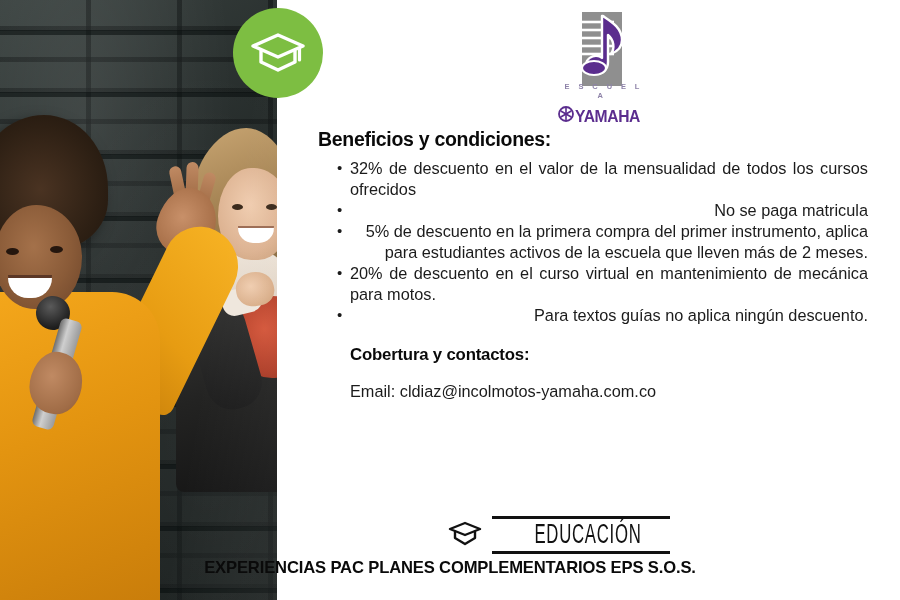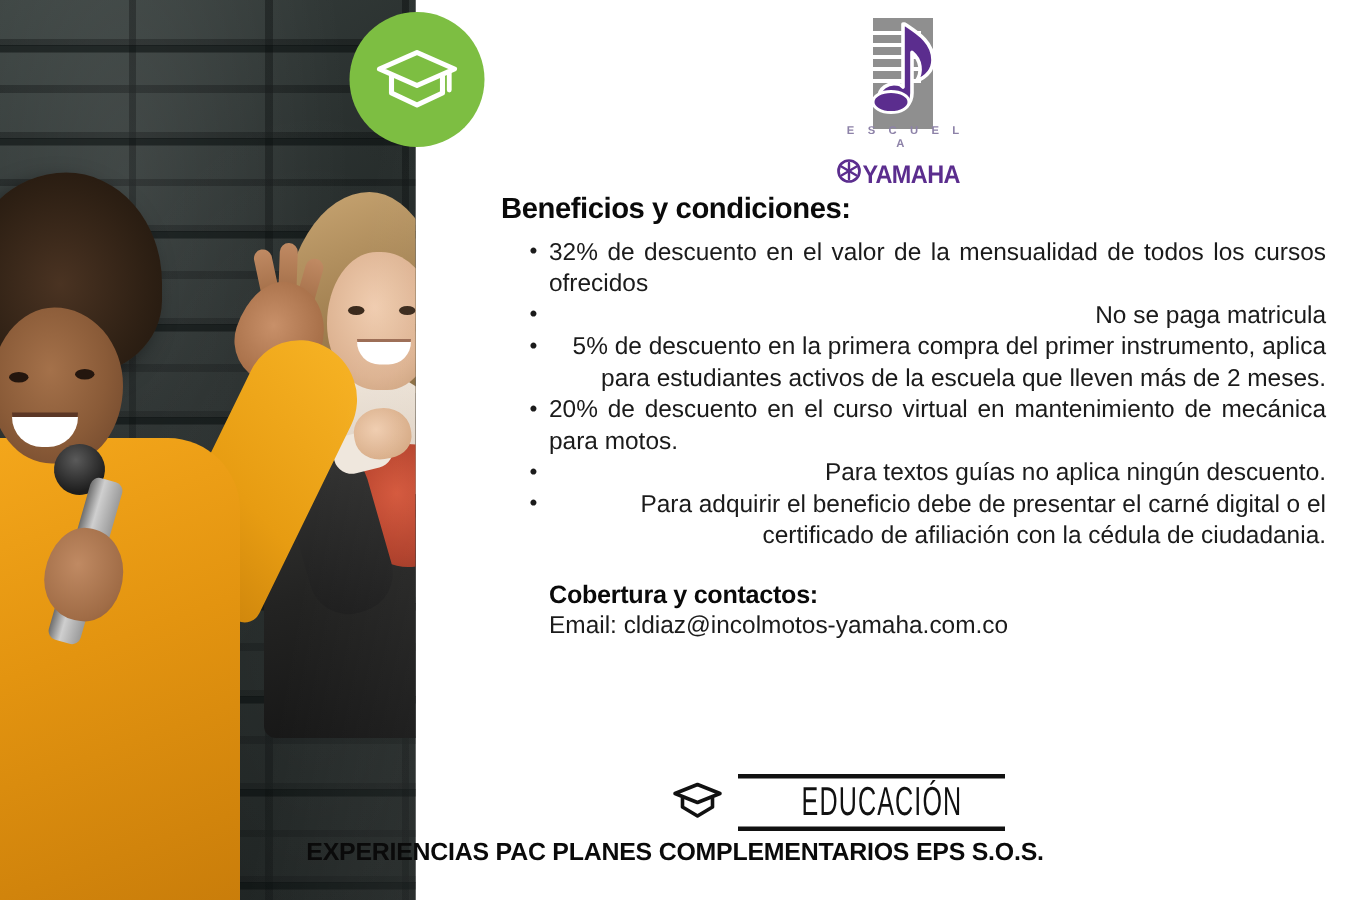--- a/index.html
+++ b/index.html
@@ -375,21 +375,21 @@
     color: #5b2d8e;
     letter-spacing: -0.4px;
     transform: scaleX(.92);
     transform-origin: left center;
     line-height: 1;
   }
 
   
   .content {
     position: absolute;
-    left: 334px;
+    left: 318px;
     top: 128px;
     width: 552px;
   }
   .h-benefits {
     font-size: 19.5px;
     font-weight: 700;
     color: #0a0a0a;
     letter-spacing: -0.3px;
     margin: 0 0 7px 0;
   }
@@ -416,21 +416,21 @@
     font-size: 15px;
     color: #1b1b1b;
   }
   ul.benefits li.nojust { text-align: right; }
 
   .h-contact {
     font-size: 16.8px;
     font-weight: 700;
     color: #0a0a0a;
     letter-spacing: -0.2px;
-    margin: 19px 0 0 32px;
+    margin: 19px 0 16px 32px;
   }
   .contact-line {
     font-size: 16.3px;
     line-height: 21px;
     color: #1b1b1b;
     margin-left: 32px;
   }
 
   
   .edu-block {
@@ -586,21 +586,20 @@
 
   <div class="content">
     <div class="h-benefits">Beneficios y condiciones:</div>
 
     <ul class="benefits">
       <li>32% de descuento en el valor de la mensualidad de todos los cursos ofrecidos</li>
       <li class="nojust">No se paga matricula</li>
       <li class="nojust">5% de descuento en la primera compra del primer instrumento, aplica para estudiantes activos de la escuela que lleven más de 2 meses.</li>
       <li>20% de descuento en el curso virtual en mantenimiento de mecánica para motos.</li>
       <li class="nojust">Para textos guías no aplica ningún descuento.</li>
-      <li class="nojust">Para adquirir el beneficio debe de presentar el carné digital o el certificado de afiliación con la cédula de ciudadania.</li>
     </ul>
 
     <div class="h-contact">Cobertura y contactos:</div>
     <div class="contact-line">Email: cldiaz@incolmotos-yamaha.com.co</div>
   </div>
 
   <div class="edu-block">
     <span class="edu-cap">
       <svg width="34" height="28" viewBox="0 0 34 28">
         <path d="M17 3 L32 9 L17 15 L2 9 Z" stroke="#111111" stroke-width="2.4" stroke-linejoin="round" fill="none"></path>

